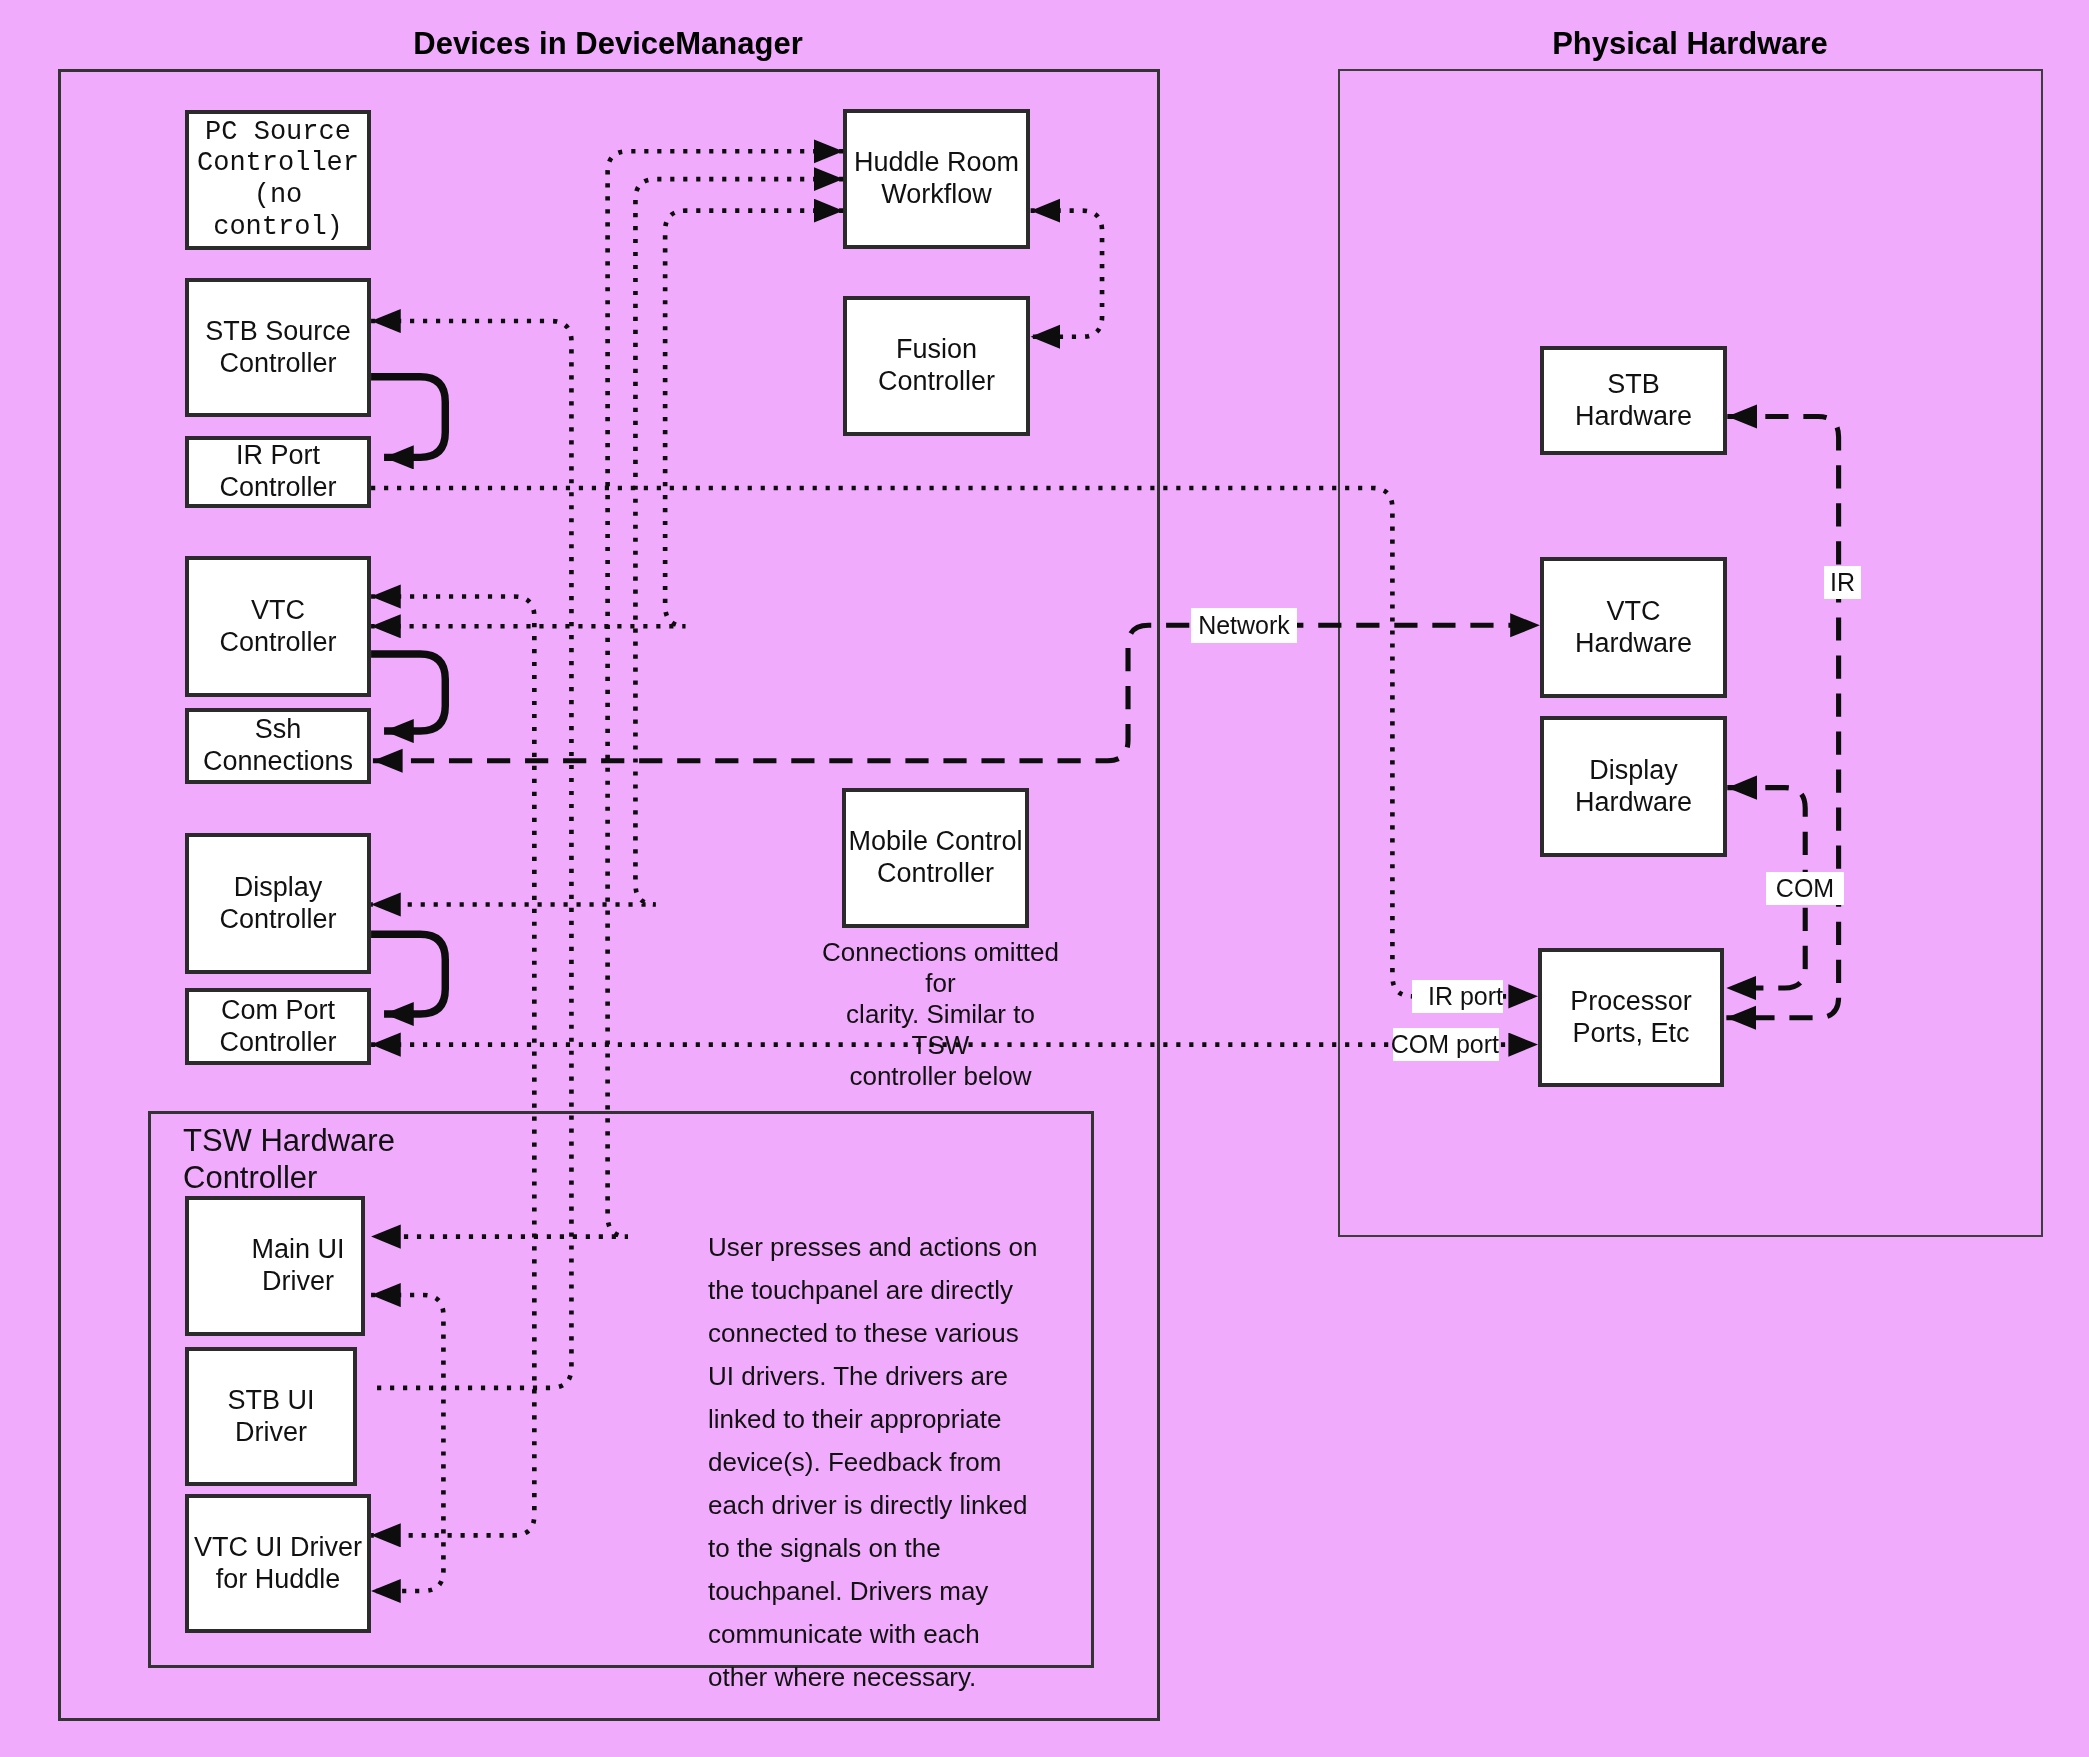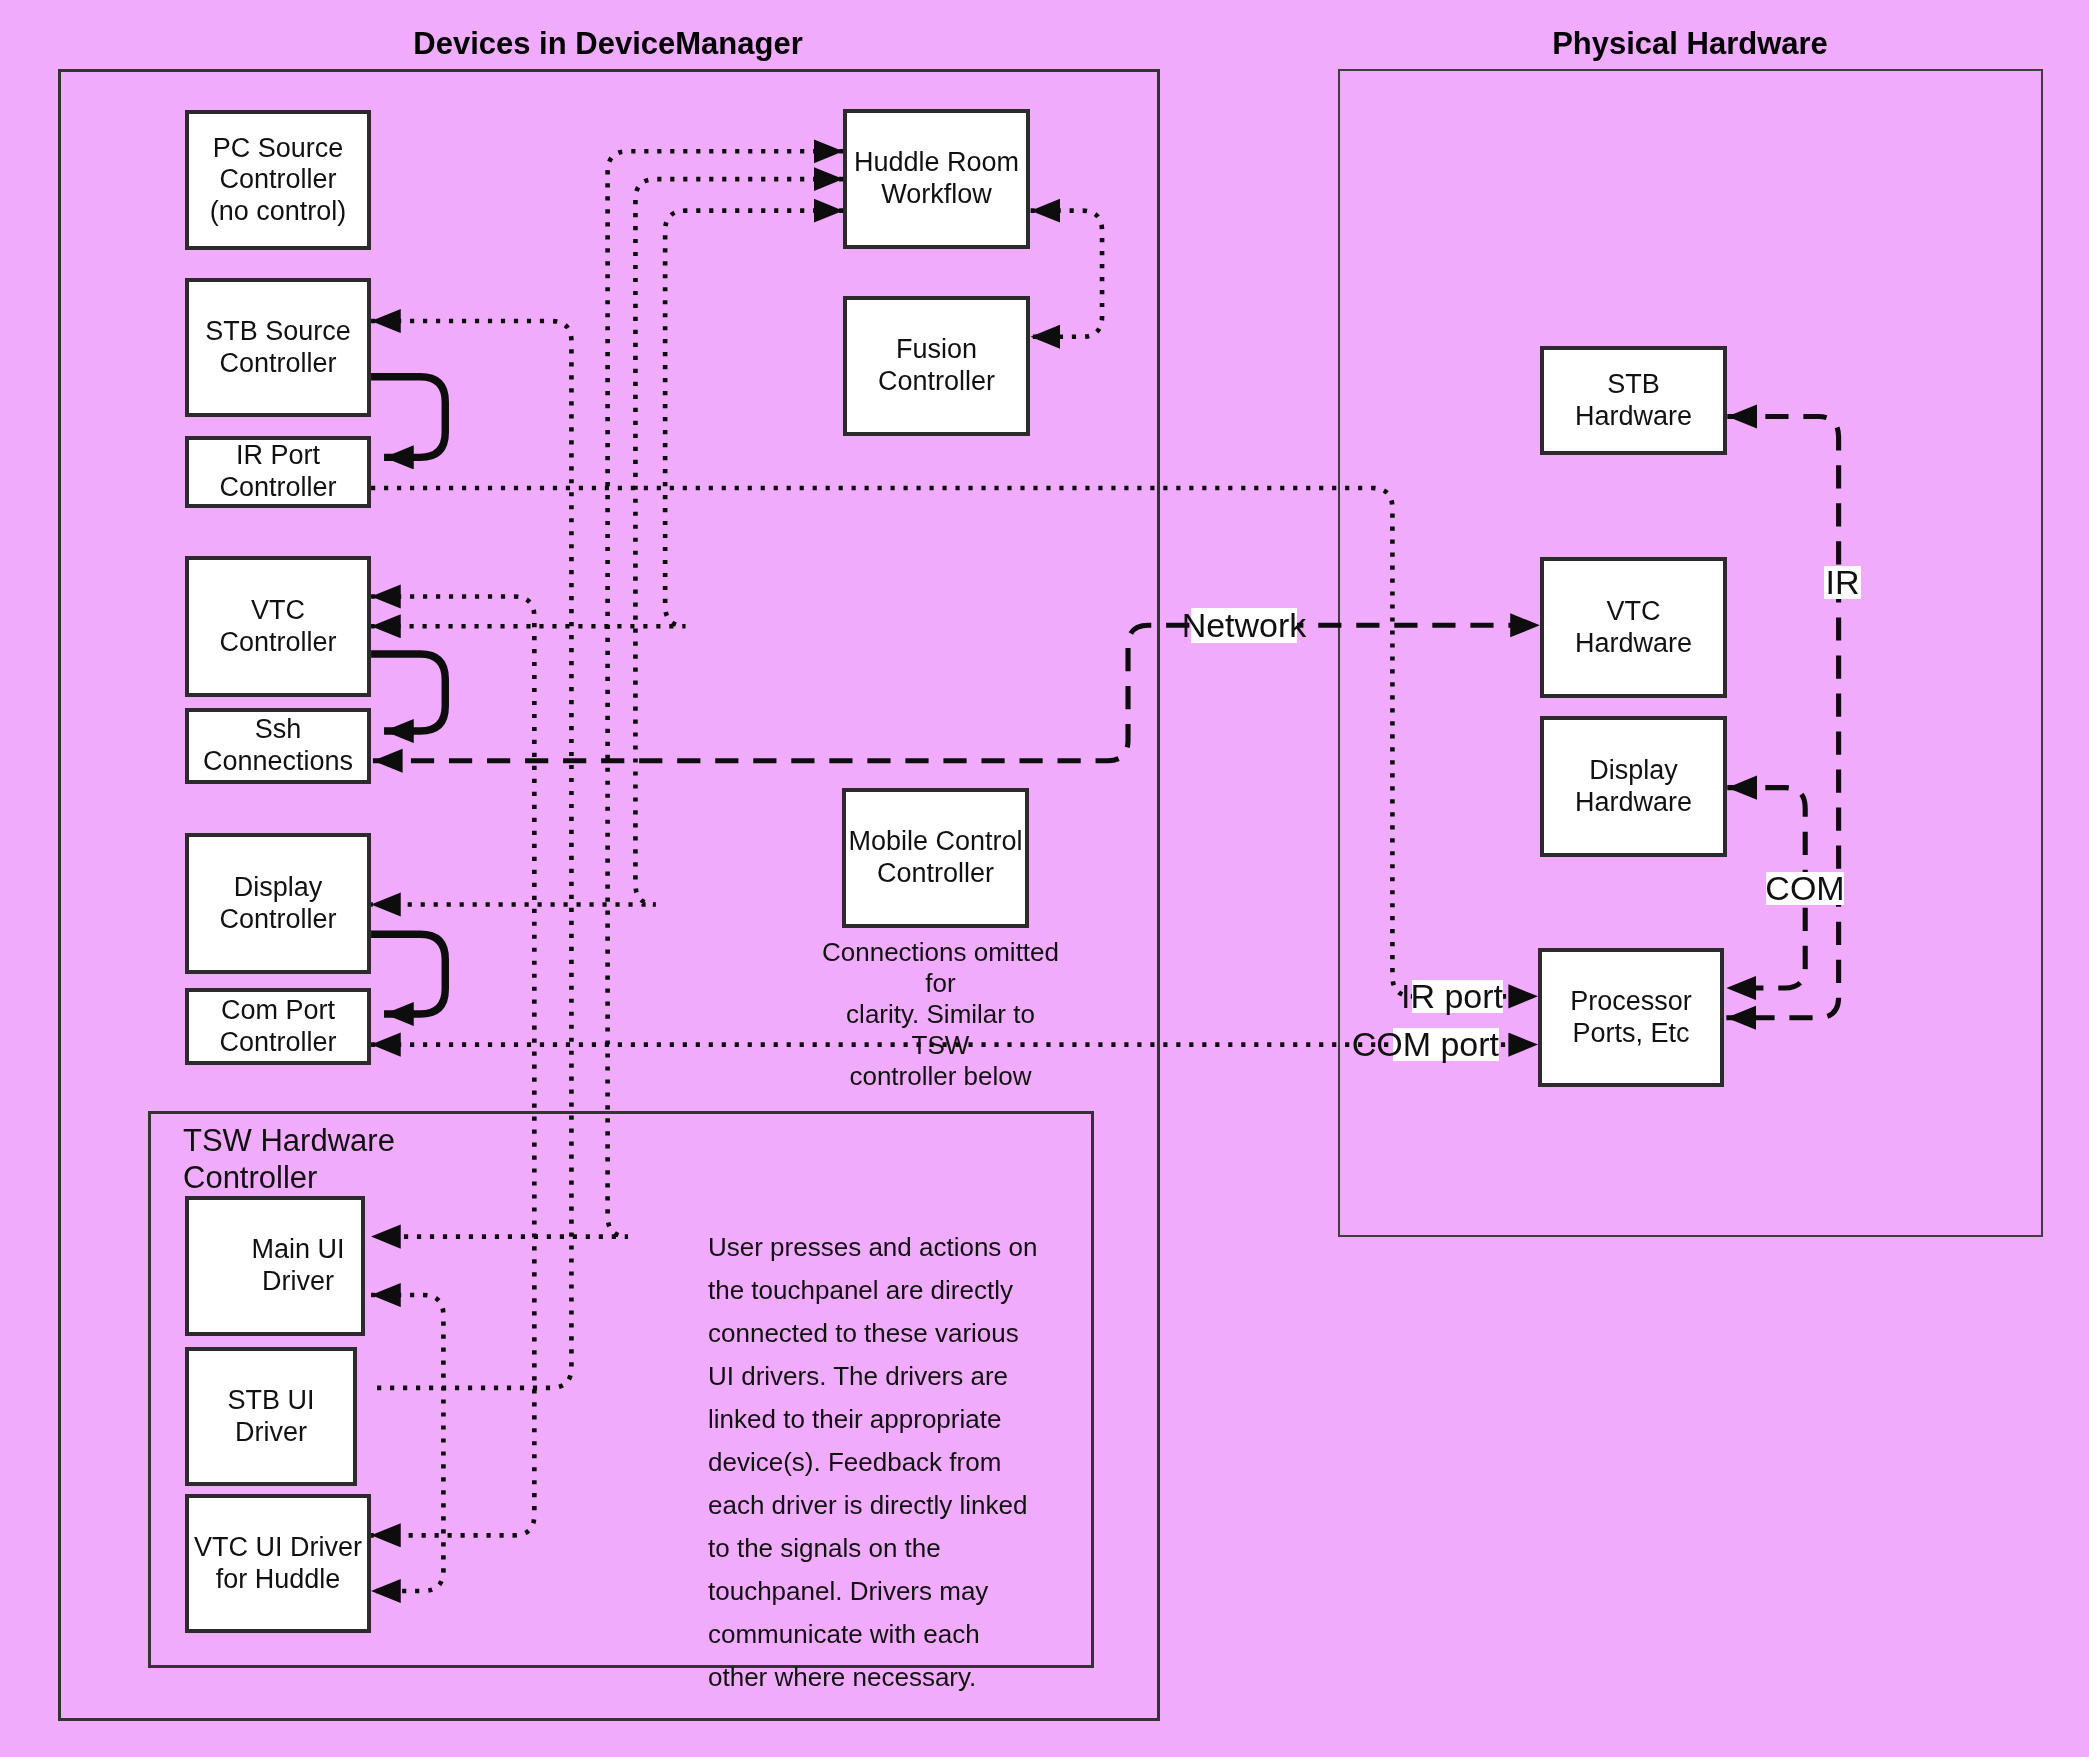--- a/index.html
+++ b/index.html
@@ -15,21 +15,21 @@
   #ph-title{left:1319px;top:26px;width:742px;}
   .outer{position:absolute;background:transparent;box-sizing:border-box;z-index:1;}
   #dm-box{left:58px;top:69px;width:1102px;height:1652px;border:3.7px solid #333;}
   #ph-box{left:1338px;top:69px;width:705px;height:1168px;border:2.8px solid #3d3d3d;}
   #tsw-box{left:148px;top:1111px;width:946px;height:557px;border:3.7px solid #333;}
   .node{
     position:absolute;box-sizing:border-box;border:4.6px solid #2b2b2b;background:#fff;
     display:flex;align-items:center;justify-content:center;text-align:center;
     white-space:pre-line;font-size:27px;line-height:1.17;z-index:2;color:#111;
   }
-  #n-pc{left:185px;top:110px;width:186px;height:140px;}
+  #n-pc{left:185px;top:110px;width:186px;height:140px;font-family:Liberation Mono, monospace;}
   #n-stbsrc{left:185px;top:278px;width:186px;height:139px;}
   #n-irport{left:185px;top:436px;width:186px;height:72px;}
   #n-vtcctl{left:185px;top:556px;width:186px;height:141px;}
   #n-ssh{left:185px;top:708px;width:186px;height:76px;}
   #n-dispctl{left:185px;top:833px;width:186px;height:141px;}
   #n-comport{left:185px;top:988px;width:186px;height:77px;}
   #n-huddle{left:843px;top:109px;width:187px;height:140px;}
   #n-fusion{left:843px;top:296px;width:187px;height:140px;}
   #n-mobile{left:842px;top:788px;width:187px;height:140px;}
   #n-mainui{left:185px;top:1196px;width:180px;height:140px;padding-left:46px;}
@@ -39,21 +39,21 @@
   #n-vtchw{left:1540px;top:557px;width:187px;height:141px;}
   #n-disphw{left:1540px;top:716px;width:187px;height:141px;}
   #n-proc{left:1538px;top:948px;width:186px;height:139px;}
   #edges{position:absolute;left:0;top:0;z-index:3;pointer-events:none;}
   .freetext{position:absolute;z-index:2;white-space:pre-line;color:#111;}
   #tsw-label{left:183px;top:1122px;font-size:31px;line-height:1.2;text-align:left;}
   #paragraph{left:708px;top:1226px;font-size:26px;line-height:43px;text-align:left;}
   #mobile-note{left:816px;top:937px;width:249px;font-size:26px;line-height:31px;text-align:center;}
   .linelabel{
     position:absolute;background:#fff;display:flex;align-items:center;z-index:4;
-    font-size:34px;color:#111;justify-content:center;white-space:pre;
+    font-size:25px;color:#111;justify-content:center;white-space:pre;
   }
   #lbl-network{left:1191px;top:608px;width:106px;height:35px;}
   #lbl-ir{left:1824px;top:566px;width:37px;height:33px;}
   #lbl-com{left:1766px;top:872px;width:78px;height:33px;}
   #lbl-irport{left:1412px;top:980px;width:91px;height:33px;justify-content:flex-end;}
   #lbl-comport{left:1393px;top:1028px;width:106px;height:33px;justify-content:flex-end;}
   .edge{fill:none;stroke:#0d0d0d;}
   .dotted{stroke-width:5;stroke-dasharray:4.5 9.5;}
   .dashed{stroke-width:5.5;stroke-dasharray:25 16;}
   .solidthick{stroke-width:8;}

